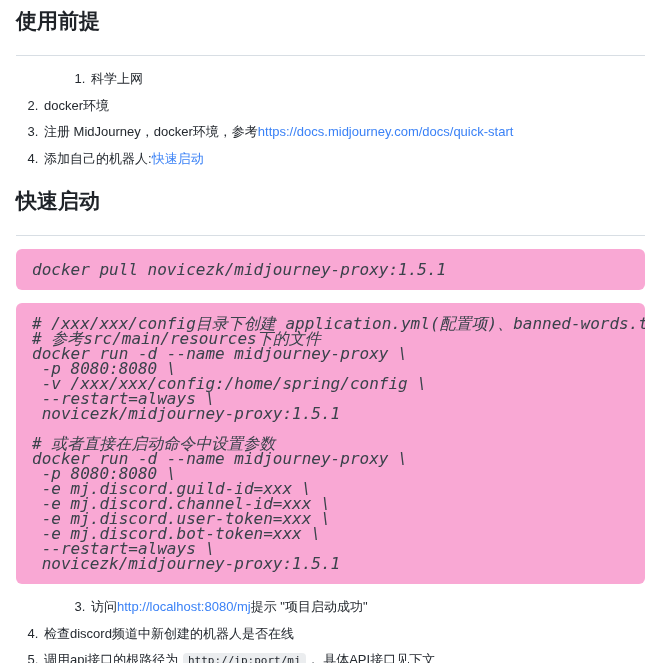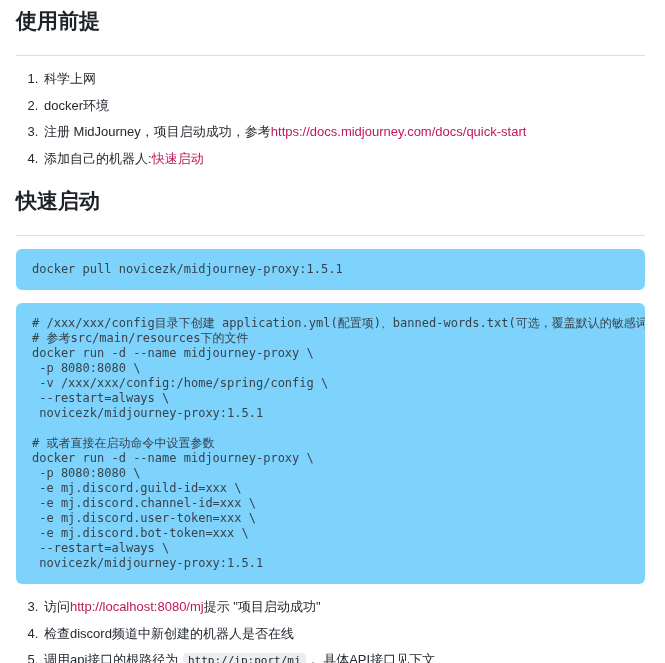--- a/index.html
+++ b/index.html
@@ -33,37 +33,39 @@
   ol.doc-list {
     margin: 0 0 8px 0;
     padding-left: 2em;
   }
   ol.doc-list li {
     margin-top: 7px;
     padding-left: 2px;
   }
   ol.doc-list li:first-child {
     margin-top: 0;
+    margin-left: 47px;
   }
   a.doc-link {
-    color: #be185d;
+    color: #3b82f6;
     text-decoration: none;
     cursor: pointer;
   }
   pre.code-block {
-    background: #7dd3fc;
+    background: #f9a8d4;
     border-radius: 6px;
     margin: 0 0 13px 0;
     padding: 13px 16px;
     font-family: "DejaVu Sans Mono", monospace;
-    font-size: 12px;
+    font-size: 16px;
     line-height: 15px;
     color: #3a424b;
     white-space: pre;
     overflow-x: auto;
+    font-style: italic;
   }
   code.inline-code {
     background: rgba(175, 184, 193, 0.25);
     border-radius: 4px;
     padding: 1px 5px;
     margin: 0 1px;
     font-family: "DejaVu Sans Mono", monospace;
     font-size: 11px;
     color: #24292f;
   }
@@ -76,21 +78,21 @@
   <h2 class="section-title">使用前提</h2>
 
   <ol class="doc-list">
     <li>
       <span>科学上网</span>
     </li>
     <li>
       <span>docker环境</span>
     </li>
     <li>
-      <span>注册 MidJourney，项目启动成功，参考</span><a class="doc-link">https://docs.midjourney.com/docs/quick-start</a>
+      <span>注册 MidJourney，docker环境，参考</span><a class="doc-link">https://docs.midjourney.com/docs/quick-start</a>
     </li>
     <li>
       <span>添加自己的机器人:</span><a class="doc-link">快速启动</a>
     </li>
   </ol>
 
   <h2 class="section-title spaced">快速启动</h2>
 
 
   <pre class="code-block">docker pull novicezk/midjourney-proxy:1.5.1</pre>

